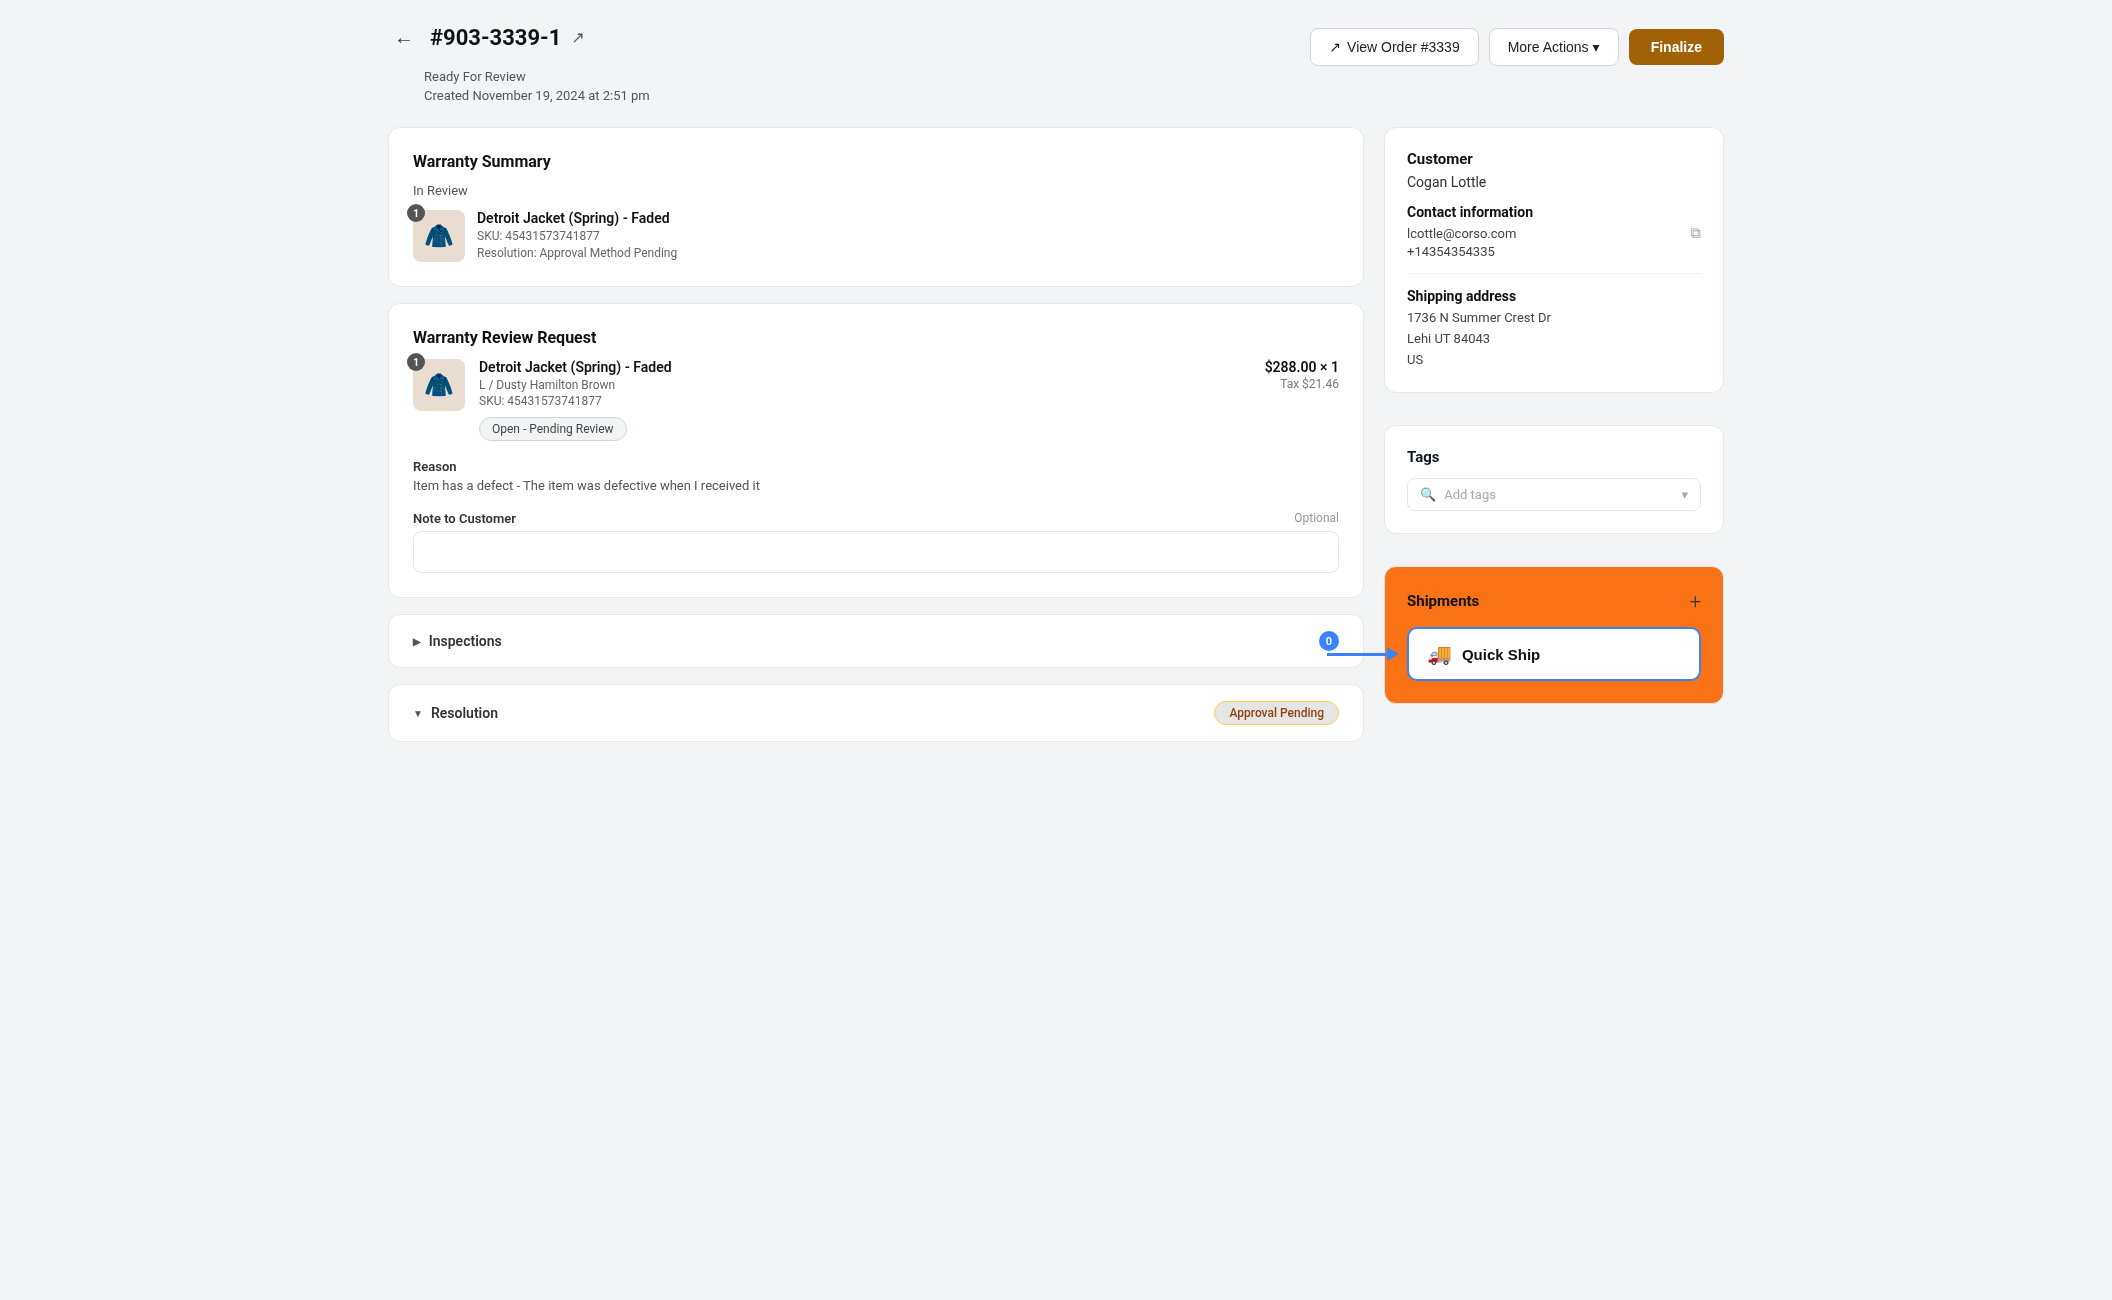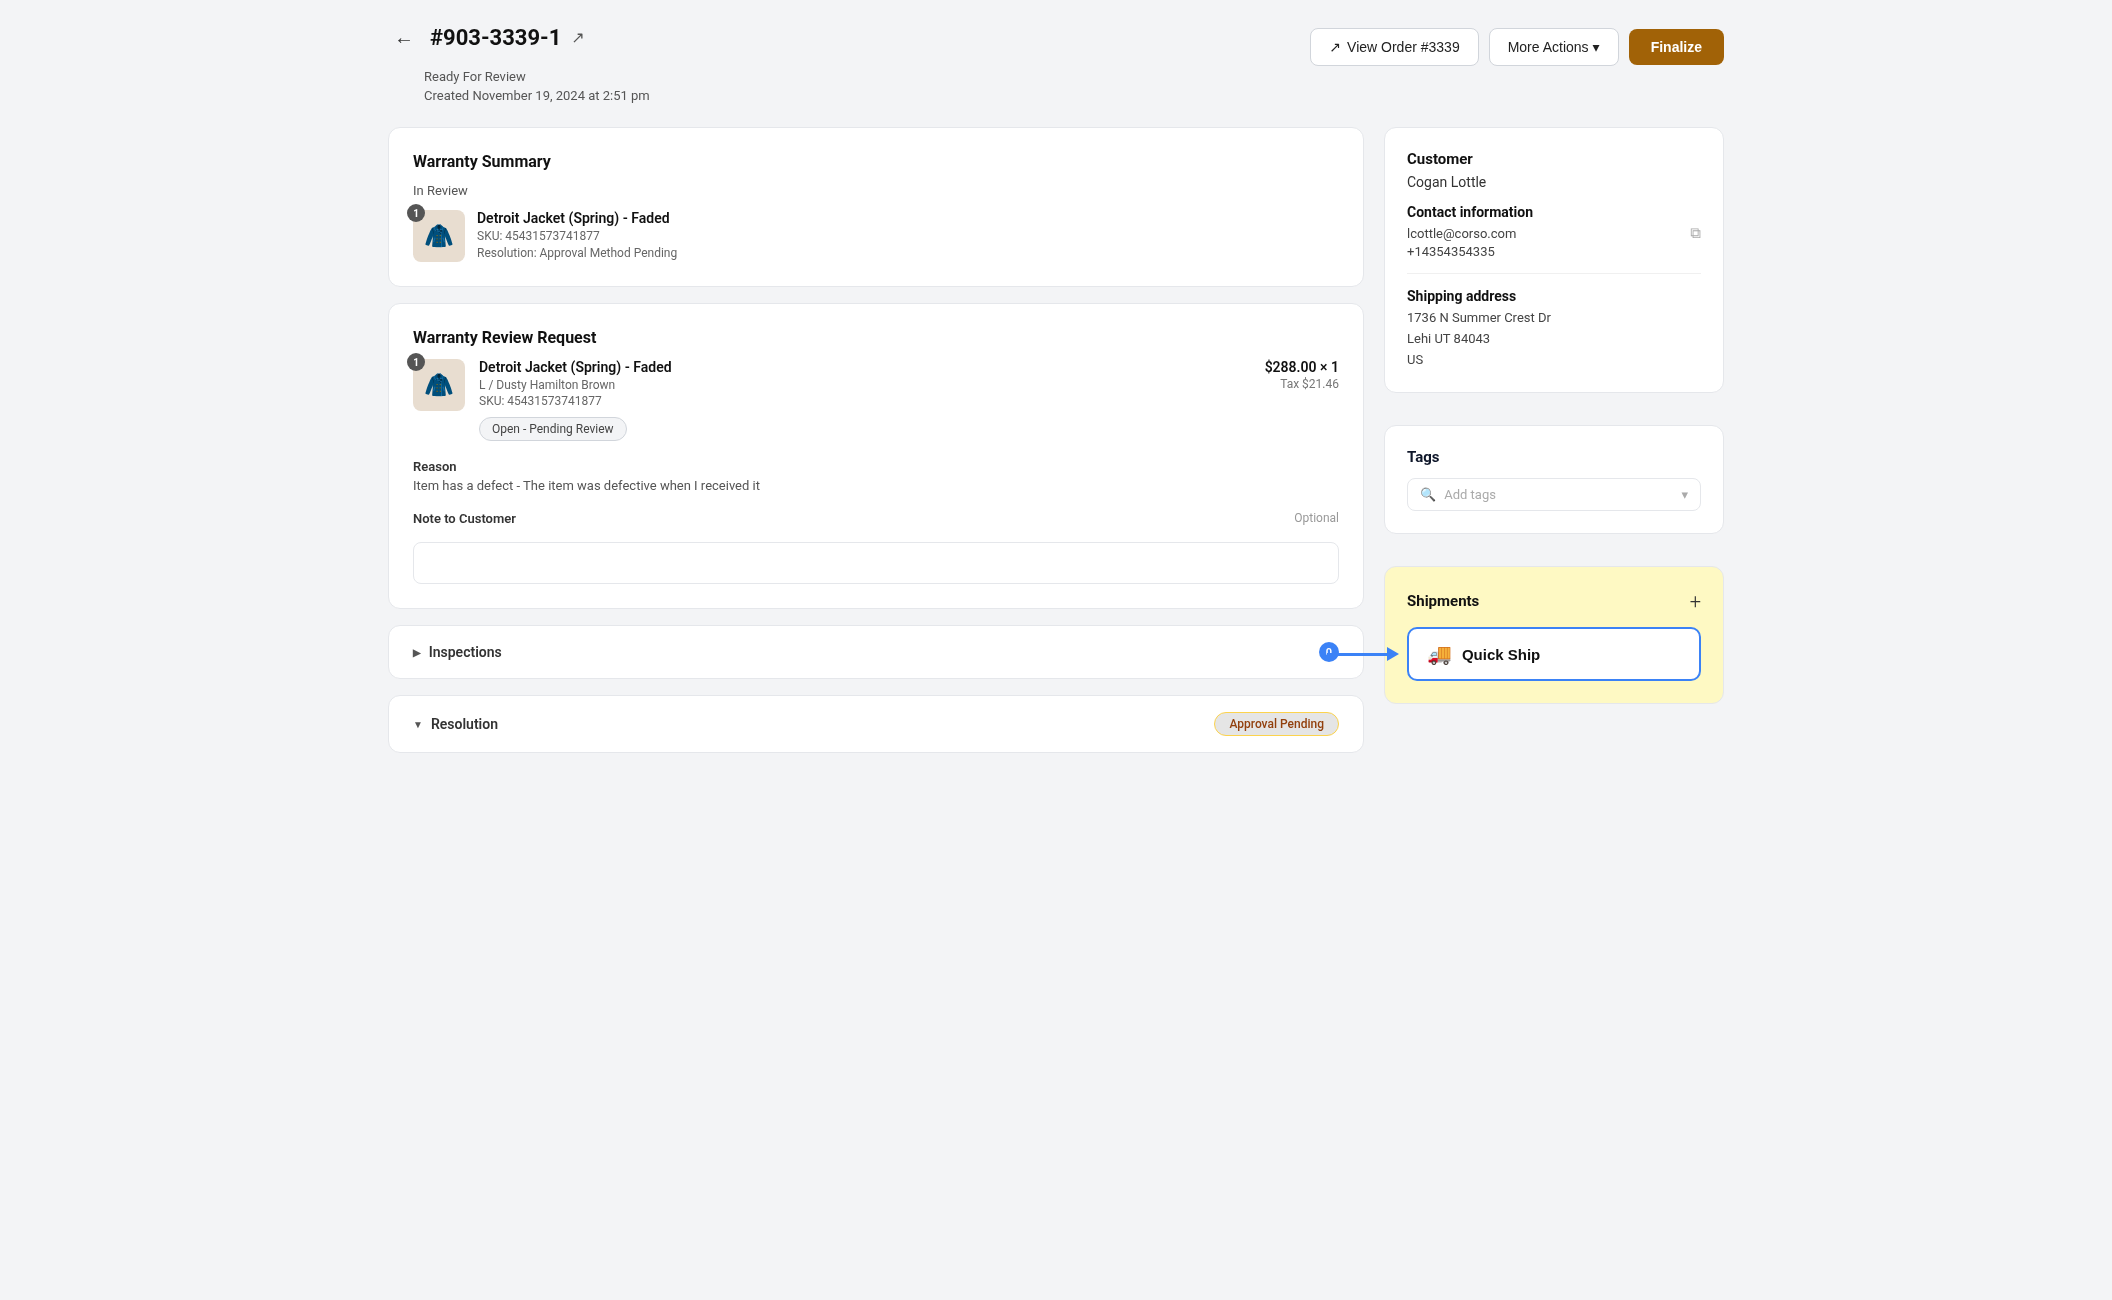--- a/index.html
+++ b/index.html
@@ -232,21 +232,21 @@
     .reason-text {
       font-size: 13px;
       color: #555;
     }
     .note-section {
       margin-top: 18px;
     }
     .note-label-row {
       display: flex;
       justify-content: space-between;
-      margin-bottom: 16px;
+      margin-bottom: 5px;
     }
     .note-label {
       font-size: 13px;
       font-weight: 600;
       color: #333;
     }
     .note-optional {
       font-size: 12px;
       color: #999;
     }
@@ -402,21 +402,21 @@
       gap: 8px;
       color: #aaa;
       font-size: 13px;
     }
     .chevron-down {
       color: #aaa;
       font-size: 13px;
     }
     
     .shipments-card {
-      background: #fef9c3;
+      background: #f97316;
       border-radius: 12px;
       border: 1.5px solid #e5e7eb;
       padding: 22px;
     }
     .shipments-header {
       display: flex;
       align-items: center;
       justify-content: space-between;
       margin-bottom: 14px;
     }

